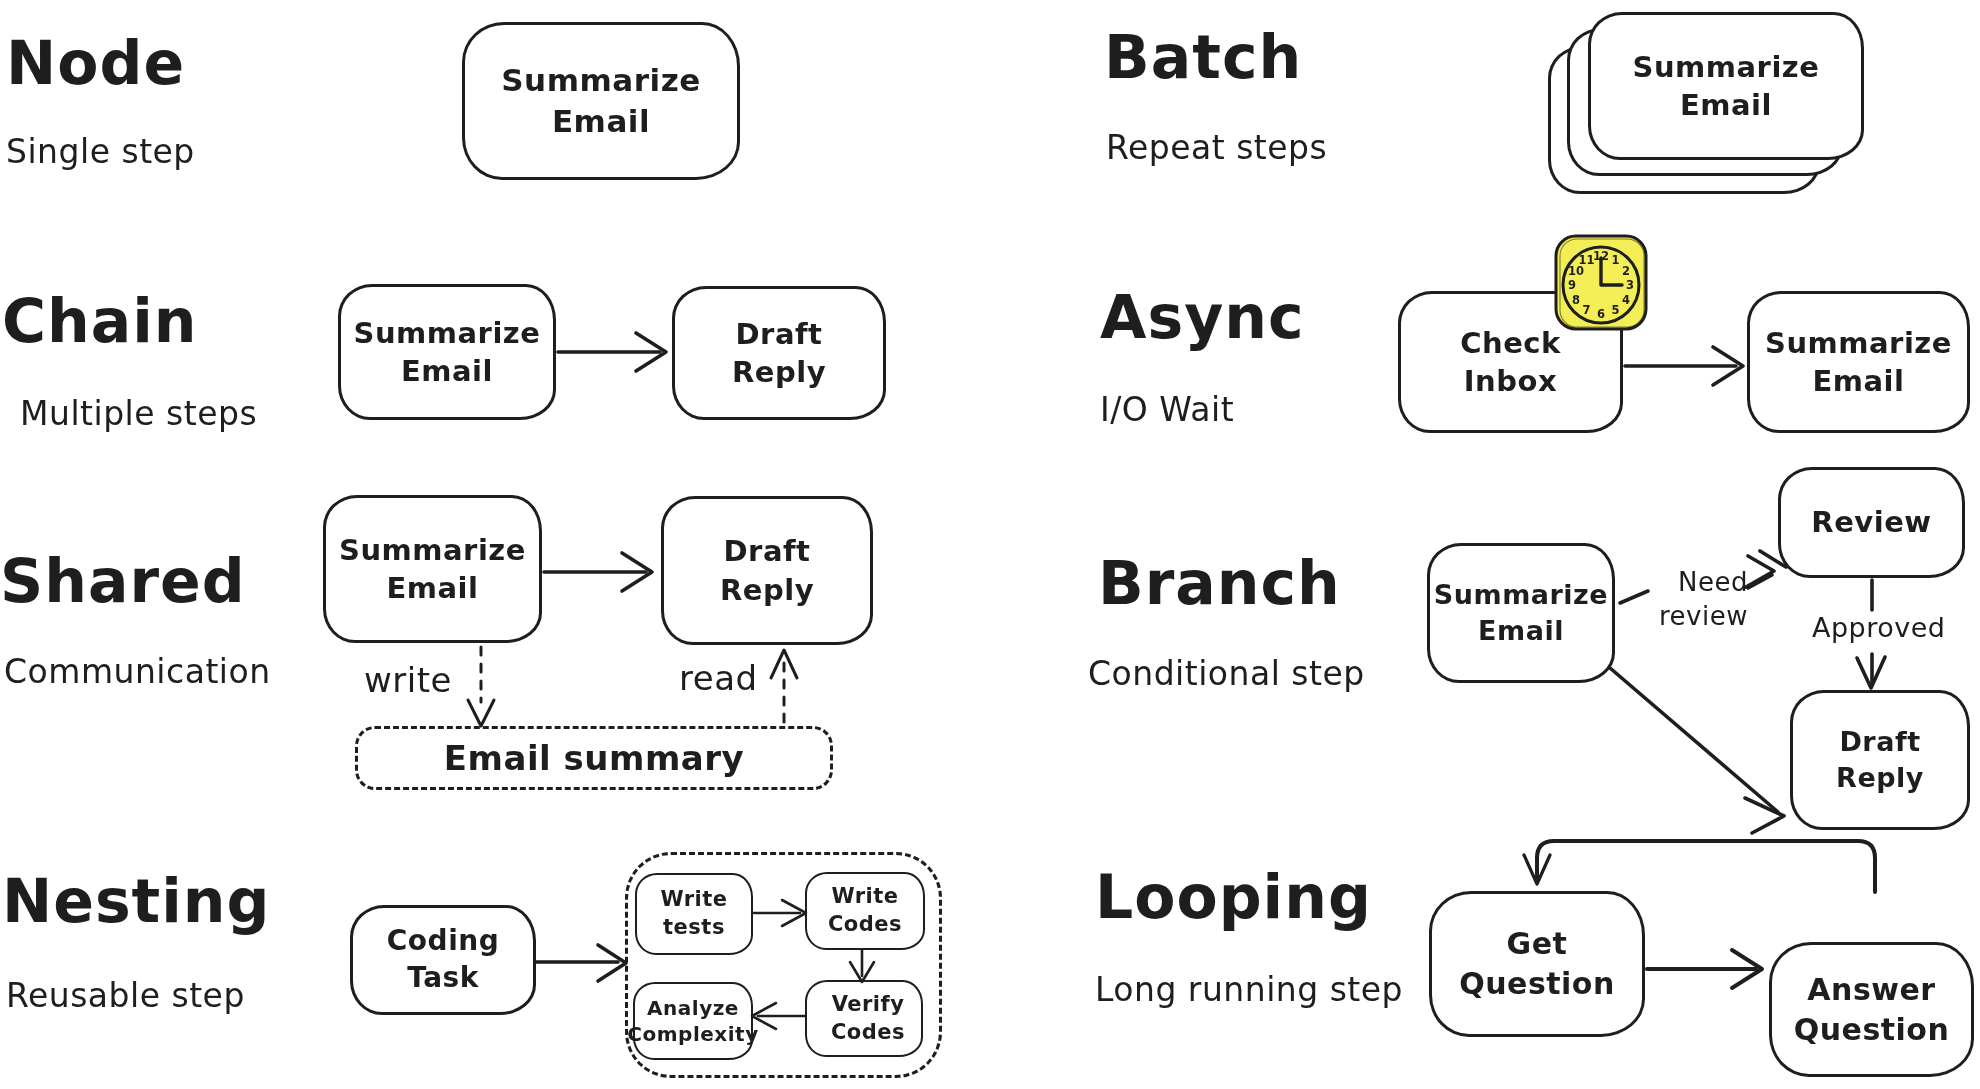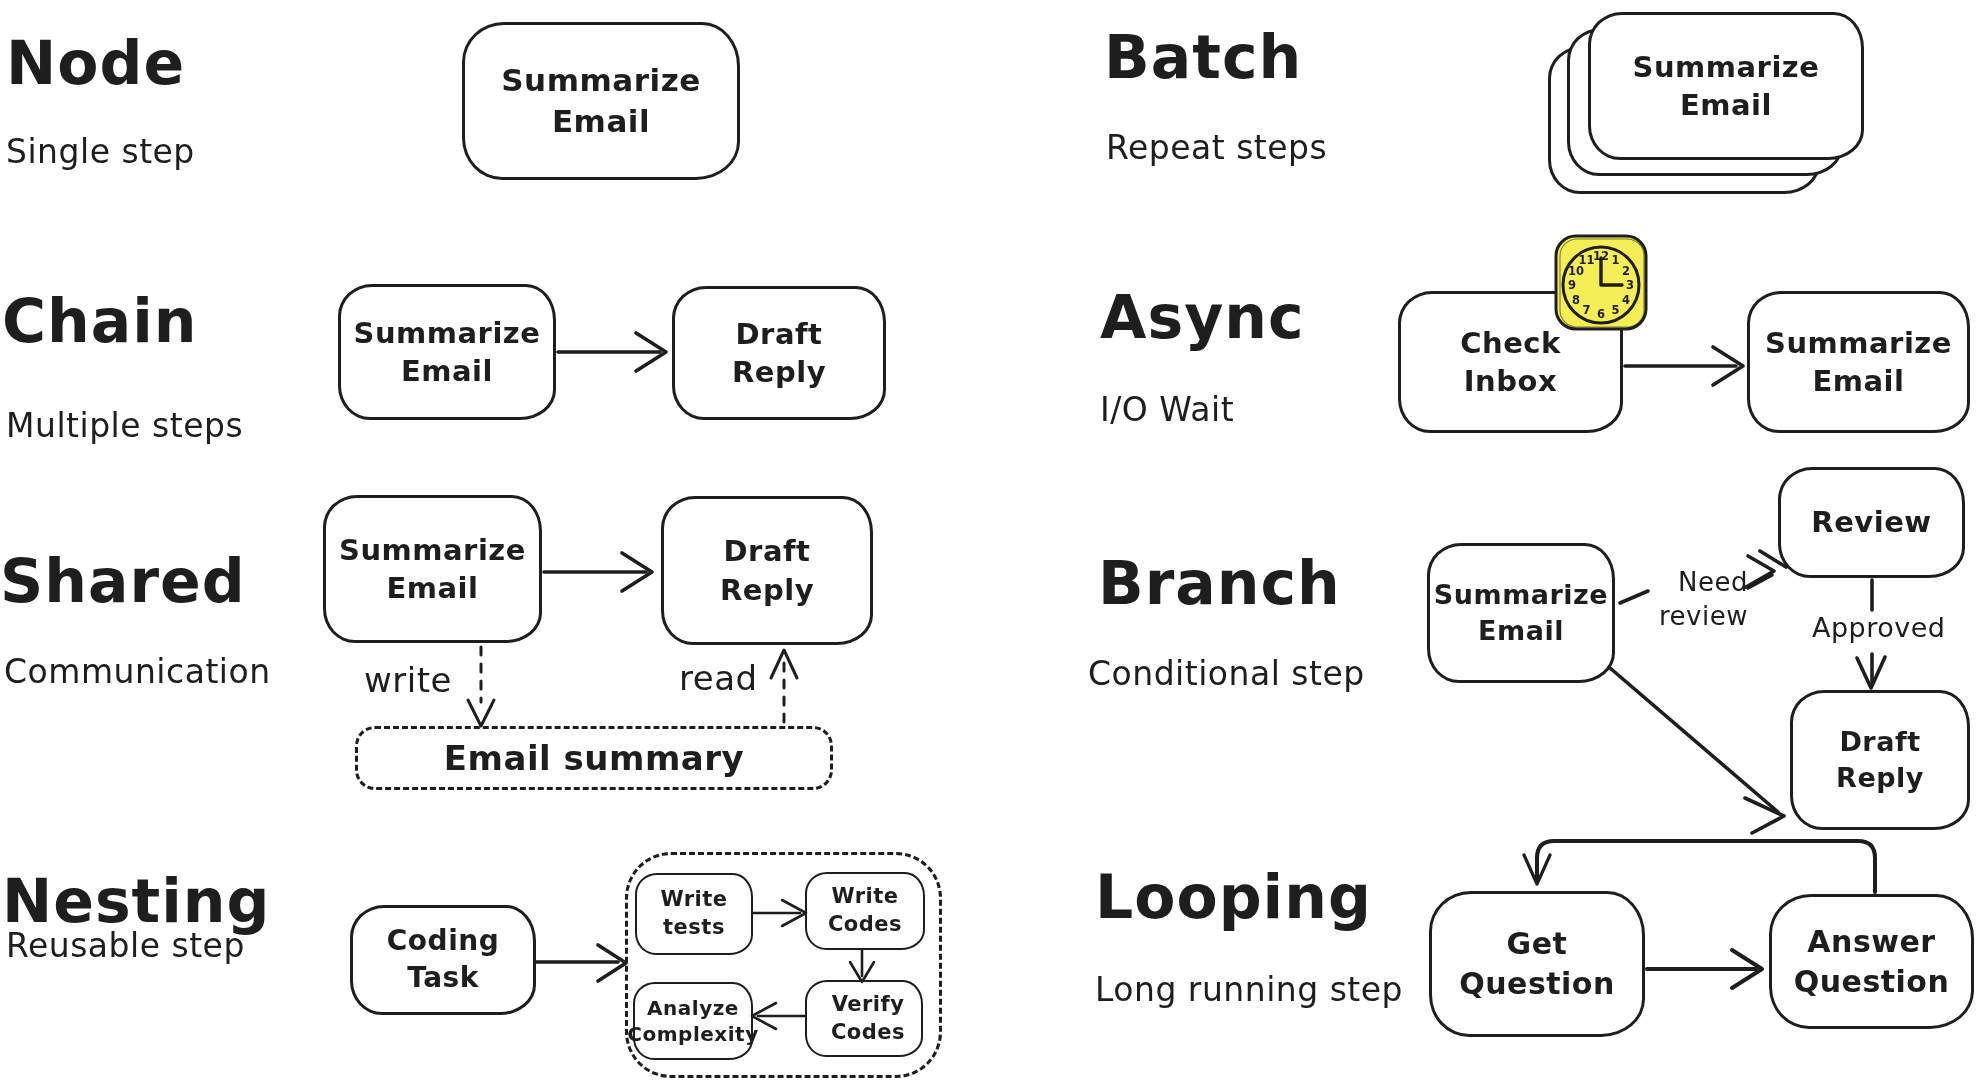--- a/index.html
+++ b/index.html
@@ -31,27 +31,27 @@
 </style>
 </head>
 <body>
 
 <div id="canvas">
 
   <div class="abs heading" style="left:6px;top:28px;">Node</div>
   <div class="abs subtitle" style="left:6px;top:132px;">Single step</div>
 
   <div class="abs heading" style="left:2px;top:286px;">Chain</div>
-  <div class="abs subtitle" style="left:6px;top:394px;margin-top:12px;">Multiple steps</div>
+  <div class="abs subtitle" style="left:20px;top:394px;">Multiple steps</div>
 
   <div class="abs heading" style="left:0px;top:546px;">Shared</div>
   <div class="abs subtitle" style="left:4px;top:652px;">Communication</div>
 
   <div class="abs heading" style="left:2px;top:866px;">Nesting</div>
-  <div class="abs subtitle" style="left:6px;top:926px;">Reusable step</div>
+  <div class="abs subtitle" style="left:6px;top:976px;">Reusable step</div>
 
   <div class="abs heading" style="left:1104px;top:22px;">Batch</div>
   <div class="abs subtitle" style="left:1106px;top:128px;">Repeat steps</div>
 
   <div class="abs heading" style="left:1100px;top:282px;">Async</div>
   <div class="abs subtitle" style="left:1100px;top:390px;">I/O Wait</div>
 
   <div class="abs heading" style="left:1098px;top:548px;">Branch</div>
   <div class="abs subtitle" style="left:1088px;top:654px;">Conditional step</div>
 
@@ -157,21 +157,21 @@
   </div>
   <div class="node-box r-sml" style="left:805px;top:980px;width:118px;height:77px;border-width:2.6px;padding-left:8px;">
     <span class="lbl" style="font-size:21px;">Verify
 Codes</span>
   </div>
 
   <div class="node-box r-big" style="left:1429px;top:891px;width:216px;height:146px;">
     <span class="lbl" style="font-size:30px;">Get
 Question</span>
   </div>
-  <div class="node-box r-big" style="left:1769px;top:894px;width:205px;height:135px;">
+  <div class="node-box r-big" style="left:1769px;top:942px;width:205px;height:135px;">
     <span class="lbl" style="font-size:30px;">Answer
 Question</span>
   </div>
 
   <svg class="overlay" width="1980" height="1089" viewBox="0 0 1980 1089" fill="none" stroke="#1e1e1e" stroke-width="3.6" stroke-linecap="round" stroke-linejoin="round">
 
     <g>
       <path d="M558 352 L660 352"></path>
       <path d="M636 333 L666 352 L636 371"></path>
     </g>

